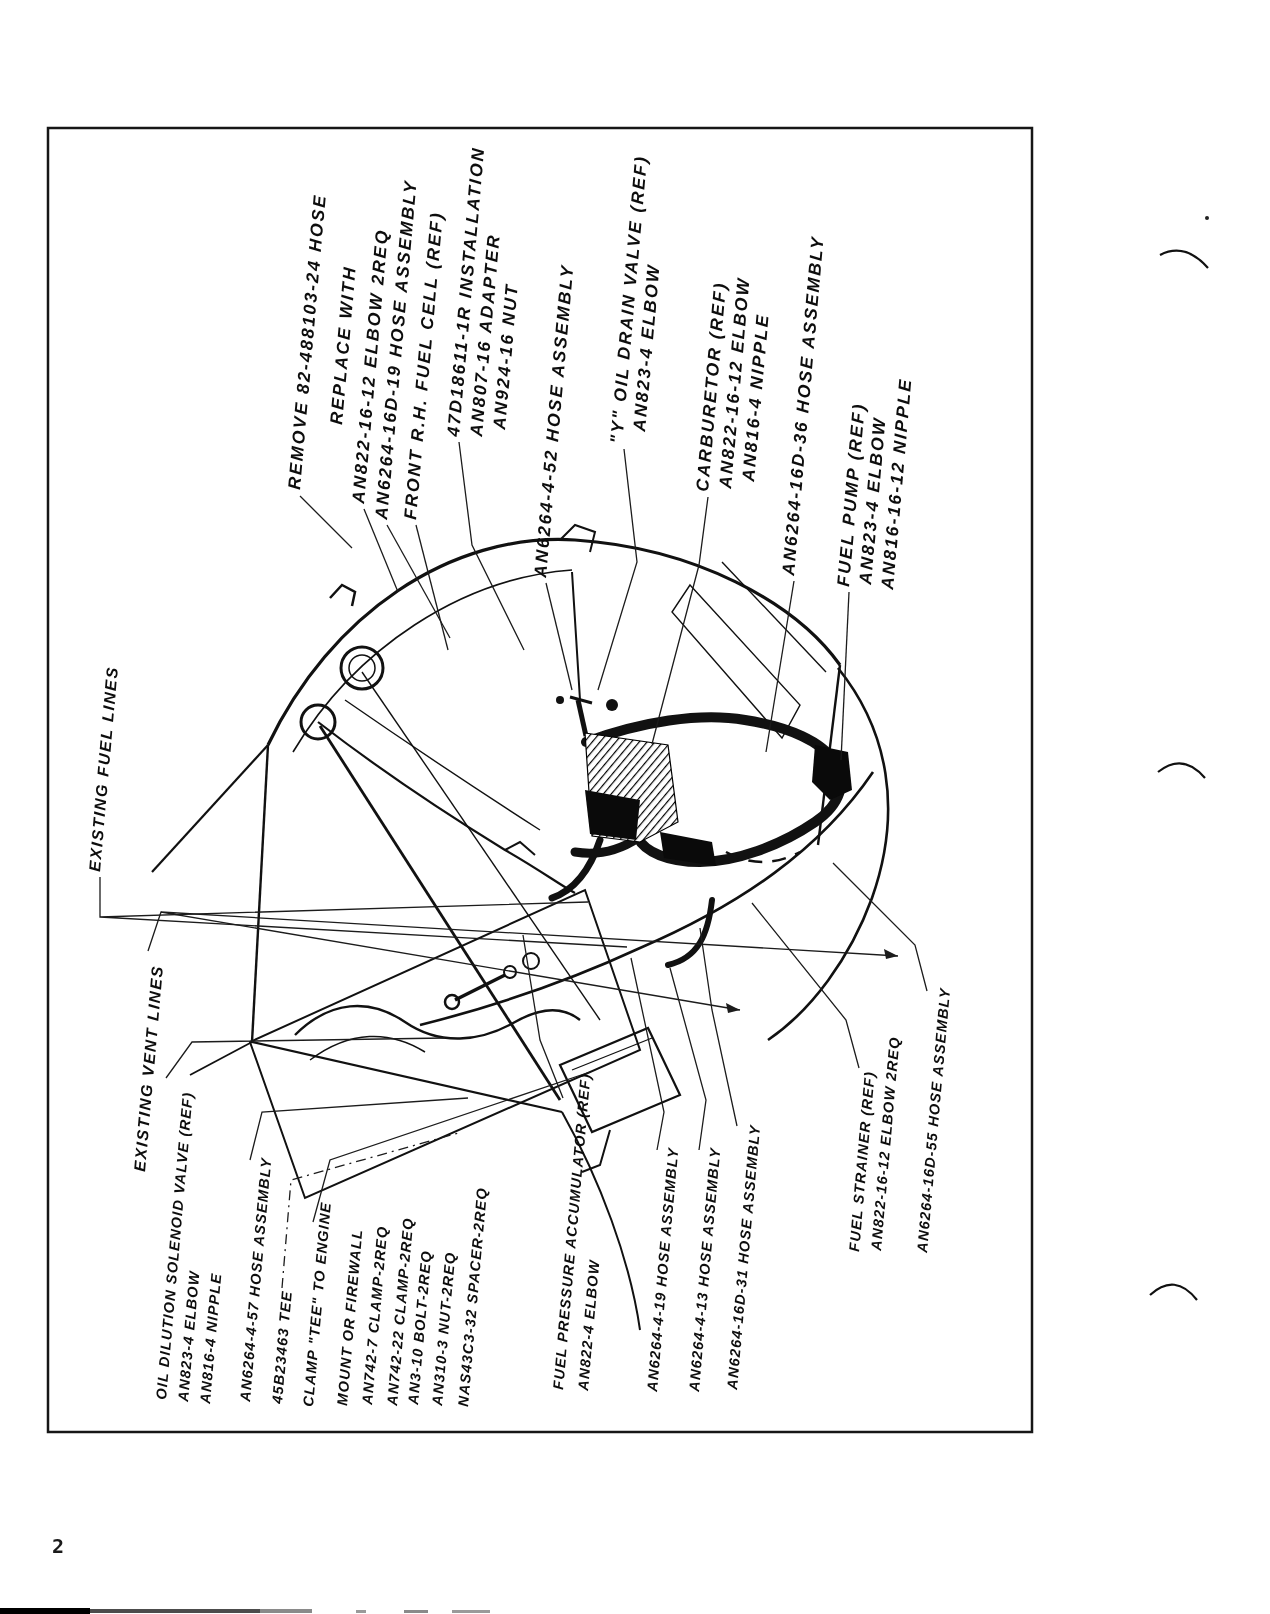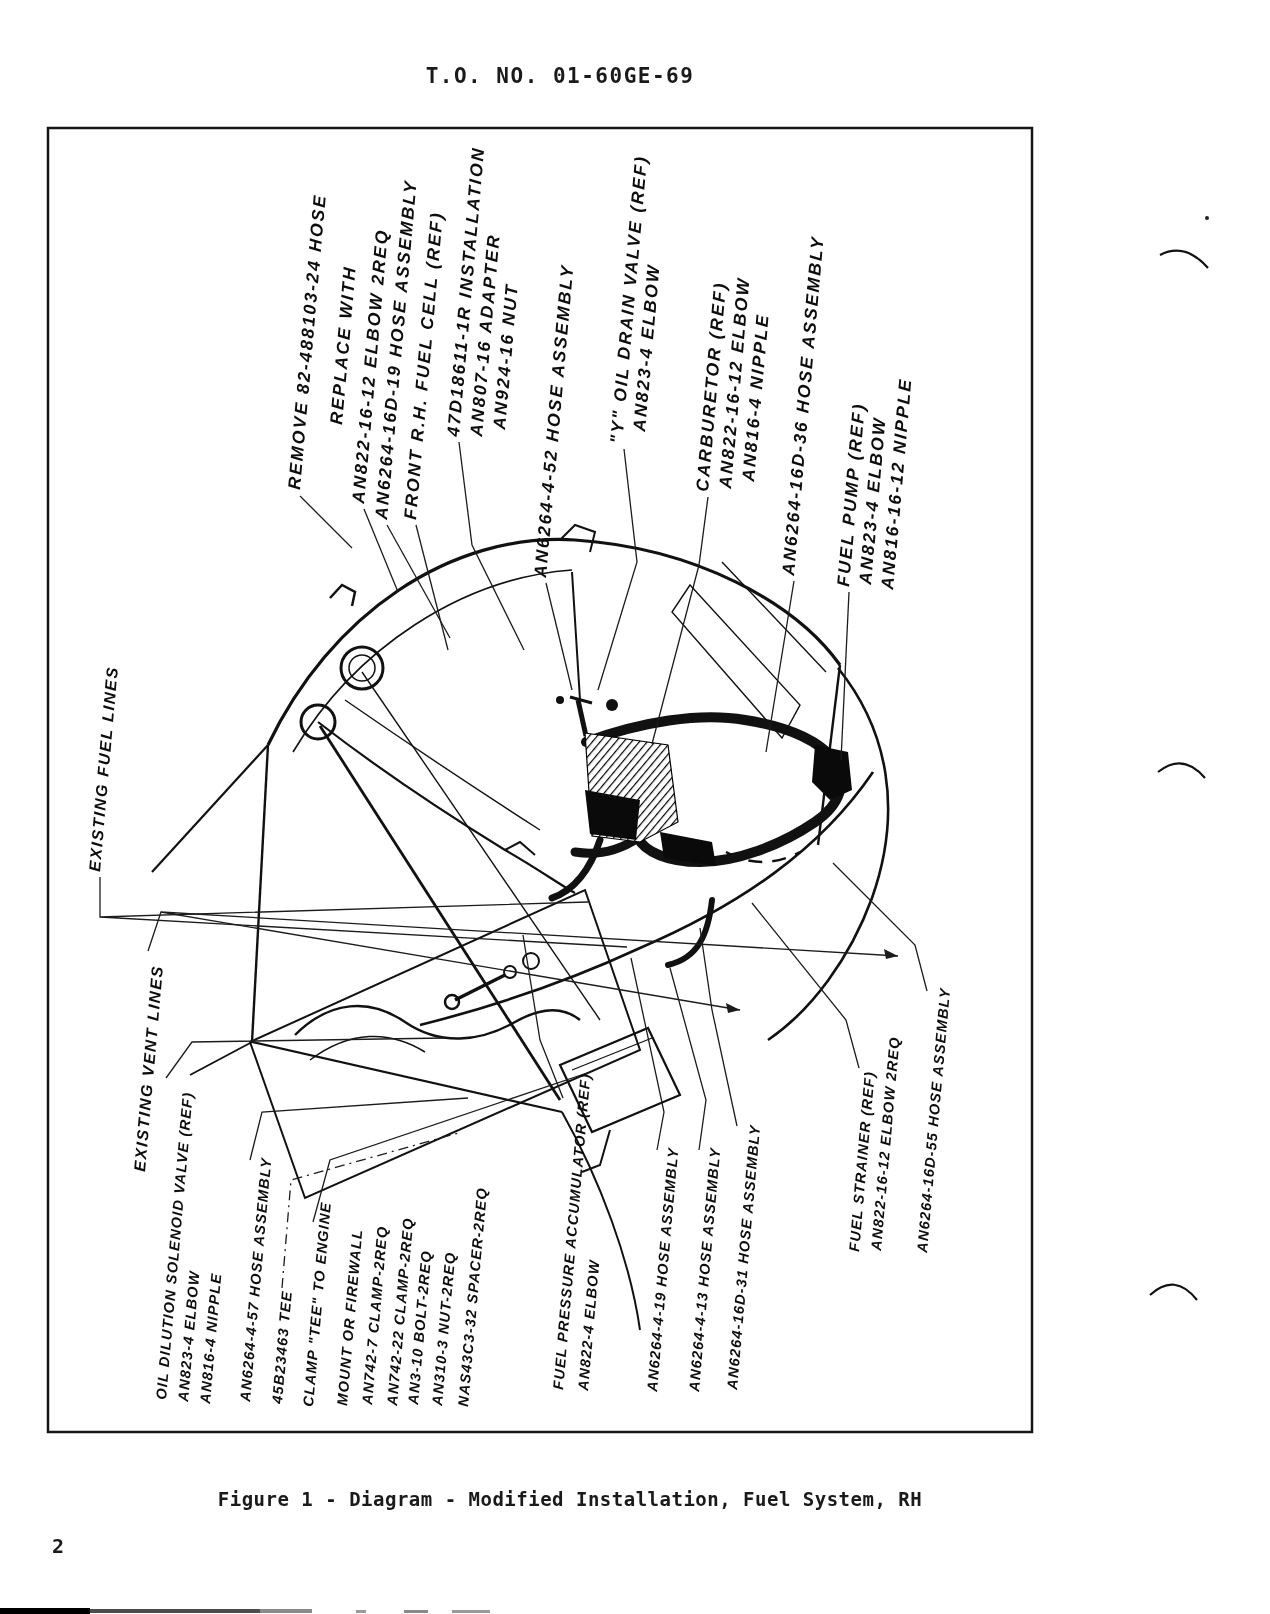--- a/index.html
+++ b/index.html
@@ -22,21 +22,20 @@
   .lbl-b{font-size:16px;letter-spacing:1.8px;}
   .lbl-c{font-size:14.5px;letter-spacing:1.2px;}
   .ink{stroke:#111;fill:none;}
   .leader{stroke:#1c1c1c;stroke-width:1.3;fill:none;}
 </style>
 </head>
 <body>
 
 <div id="page">
 
-  <div id="header" class="typewriter">T.O. NO. 01-60GE-69</div>
 
   <svg width="1270" height="1614" viewBox="0 0 1270 1614">
     <defs>
       <pattern id="hatch" width="6" height="6" patternUnits="userSpaceOnUse" patternTransform="rotate(40)">
         <rect width="6" height="6" fill="#fff"></rect>
         <line x1="0" y1="0" x2="0" y2="6" stroke="#000" stroke-width="2.4"></line>
       </pattern>
     </defs>
 
     <rect x="48" y="128" width="984" height="1304" fill="#fff" stroke="#161616" stroke-width="2.5"></rect>
@@ -198,15 +197,14 @@
       <path class="ink" stroke-width="2.2" d="M1150,1295 Q1175,1272 1197,1300"></path>
       <rect x="0" y="1608" width="90" height="6" fill="#000"></rect>
       <rect x="90" y="1609" width="170" height="4" fill="#4c4c4c"></rect>
       <rect x="260" y="1609" width="52" height="4" fill="#8a8a8a"></rect>
       <rect x="356" y="1610" width="10" height="3" fill="#9a9a9a"></rect>
       <rect x="404" y="1610" width="24" height="3" fill="#8a8a8a"></rect>
       <rect x="452" y="1610" width="38" height="3" fill="#9a9a9a"></rect>
     </g>
   </svg>
 
-  <div id="caption" class="typewriter">Figure 1 - Diagram - Modified Installation, Fuel System, RH</div>
   <div id="pagenum" class="typewriter">2</div>
 </div>
 
 </body></html>

